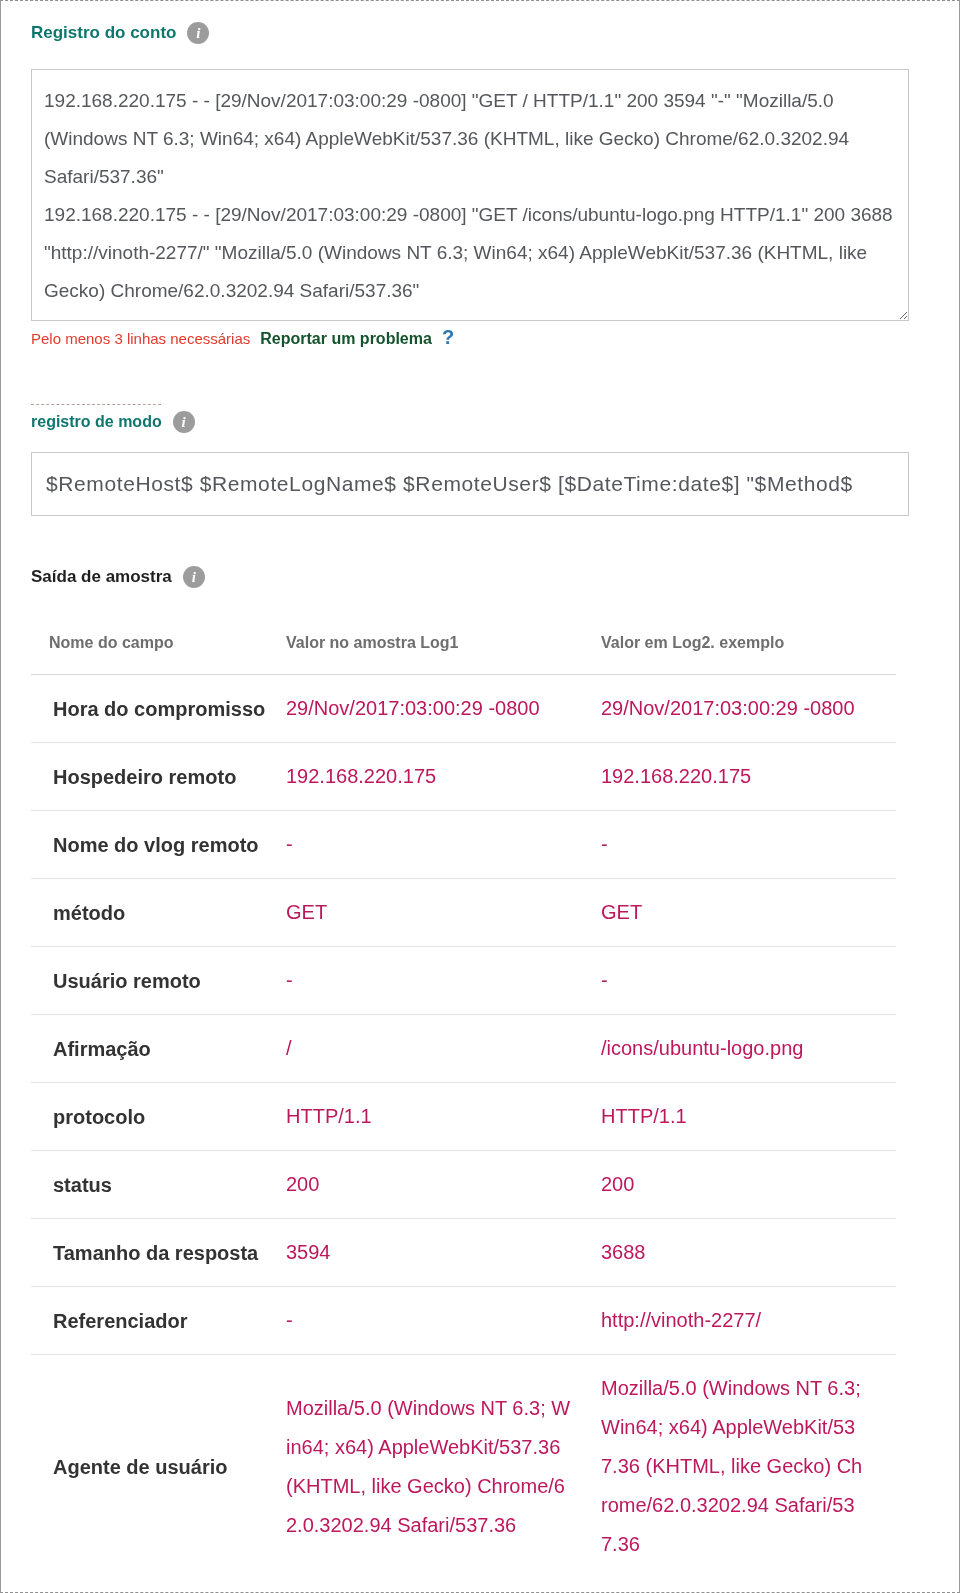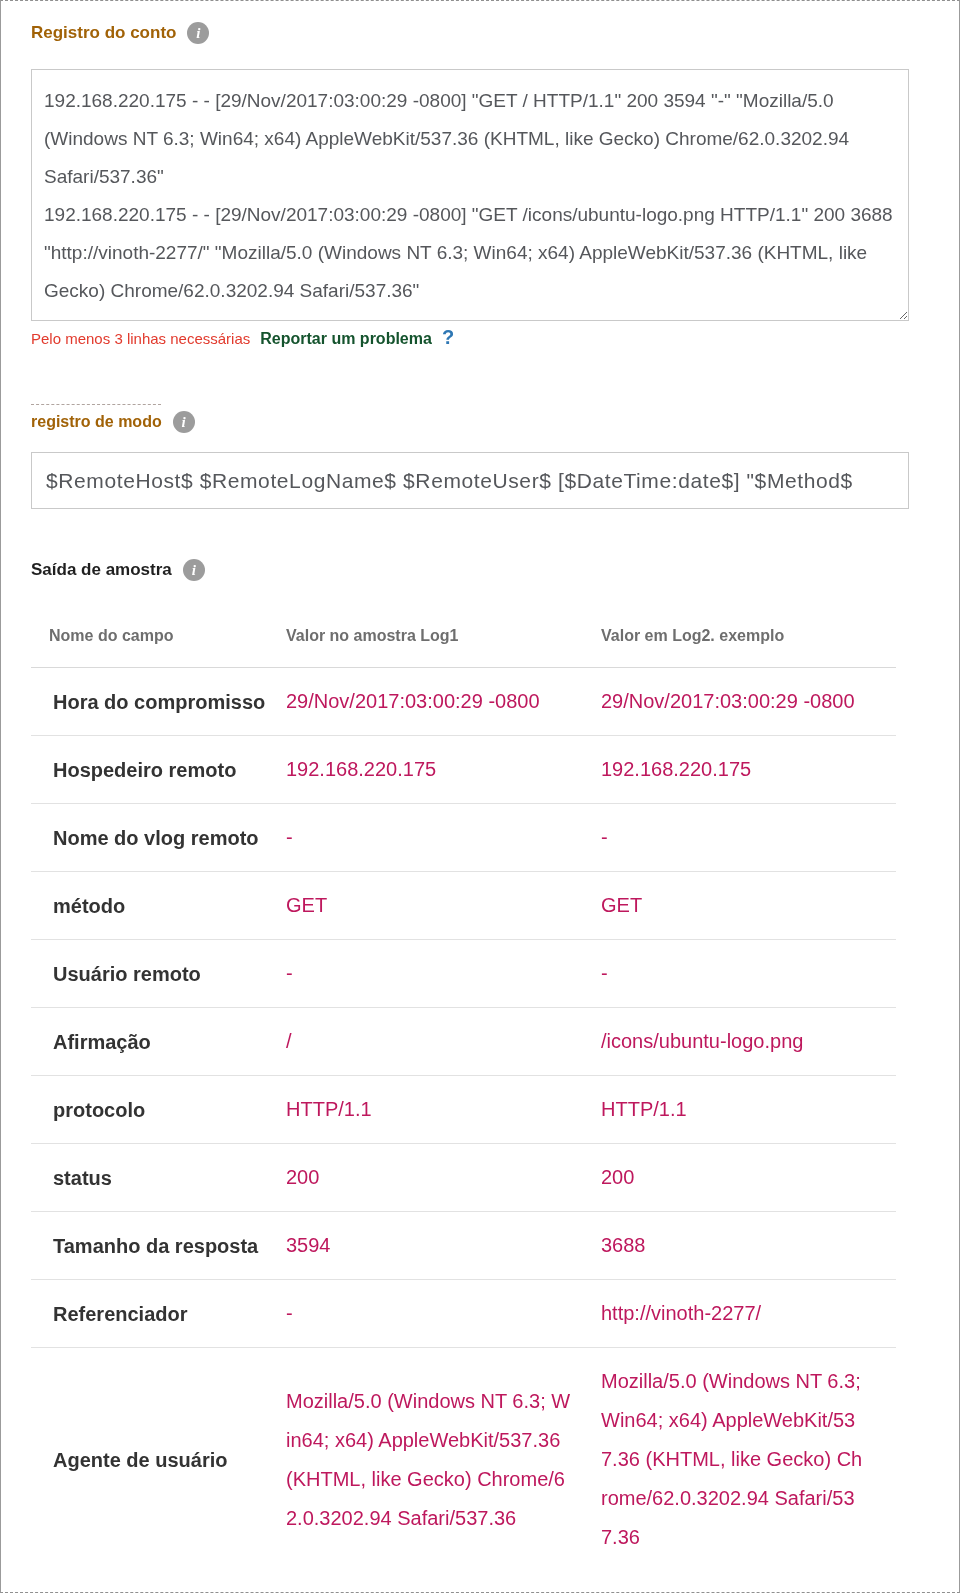--- a/index.html
+++ b/index.html
@@ -13,21 +13,21 @@
     background: #ffffff;
     border-left: 1px solid #9b9b9b;
     border-right: 1px solid #9b9b9b;
     border-top: 1px dashed #8f8f8f;
     border-bottom: 1px dashed #8f8f8f;
     padding: 21px 30px 0 30px;
     overflow: hidden;
   }
 
   .label-row { display: flex; align-items: center; gap: 11px; }
-  .red-label { color: #a16207; font-weight: bold; font-size: 17px; }
+  .red-label { color: #0f766e; font-weight: bold; font-size: 17px; }
   .red-label.small { font-size: 16px; text-align: center; }
   .dark-label { color: #1f1f1f; font-weight: bold; font-size: 17px; }
 
   .info-icon {
     width: 22px; height: 22px; border-radius: 50%;
     background: #9c9c9c; color: #ffffff;
     display: inline-flex; align-items: center; justify-content: center;
     font-family: "Liberation Serif", "DejaVu Serif", serif;
     font-style: italic; font-weight: bold; font-size: 15px;
     flex: 0 0 auto; user-select: none;
@@ -53,21 +53,21 @@
   .hint-row { margin-top: 9px; display: flex; align-items: baseline; gap: 10px; }
   .validation-msg { color: #e23a2d; font-weight: normal; font-size: 15px; }
   .report-link { color: #14532d; font-weight: bold; font-size: 16px; text-decoration: none; cursor: pointer; }
   .help-q { color: #2e77b4; font-weight: bold; font-size: 20px; line-height: 15px; cursor: pointer; }
 
   .template-section { margin-top: 56px; }
   .dash-over { width: 130px; border-top: 1px dashed #b0a49f; height: 0; margin: 0 0 6px 0; }
 
   input.template-input {
     display: block;
-    width: 878px; height: 57px;
+    width: 878px; height: 64px;
     box-sizing: border-box;
     margin-top: 19px;
     border: 1px solid #c9c9c9;
     border-radius: 0;
     padding: 0 12px 0 14px;
     font-family: "Liberation Sans", "DejaVu Sans", sans-serif;
     font-size: 21px;
     letter-spacing: 0.6px;
     color: #55575b;
     outline: none;

